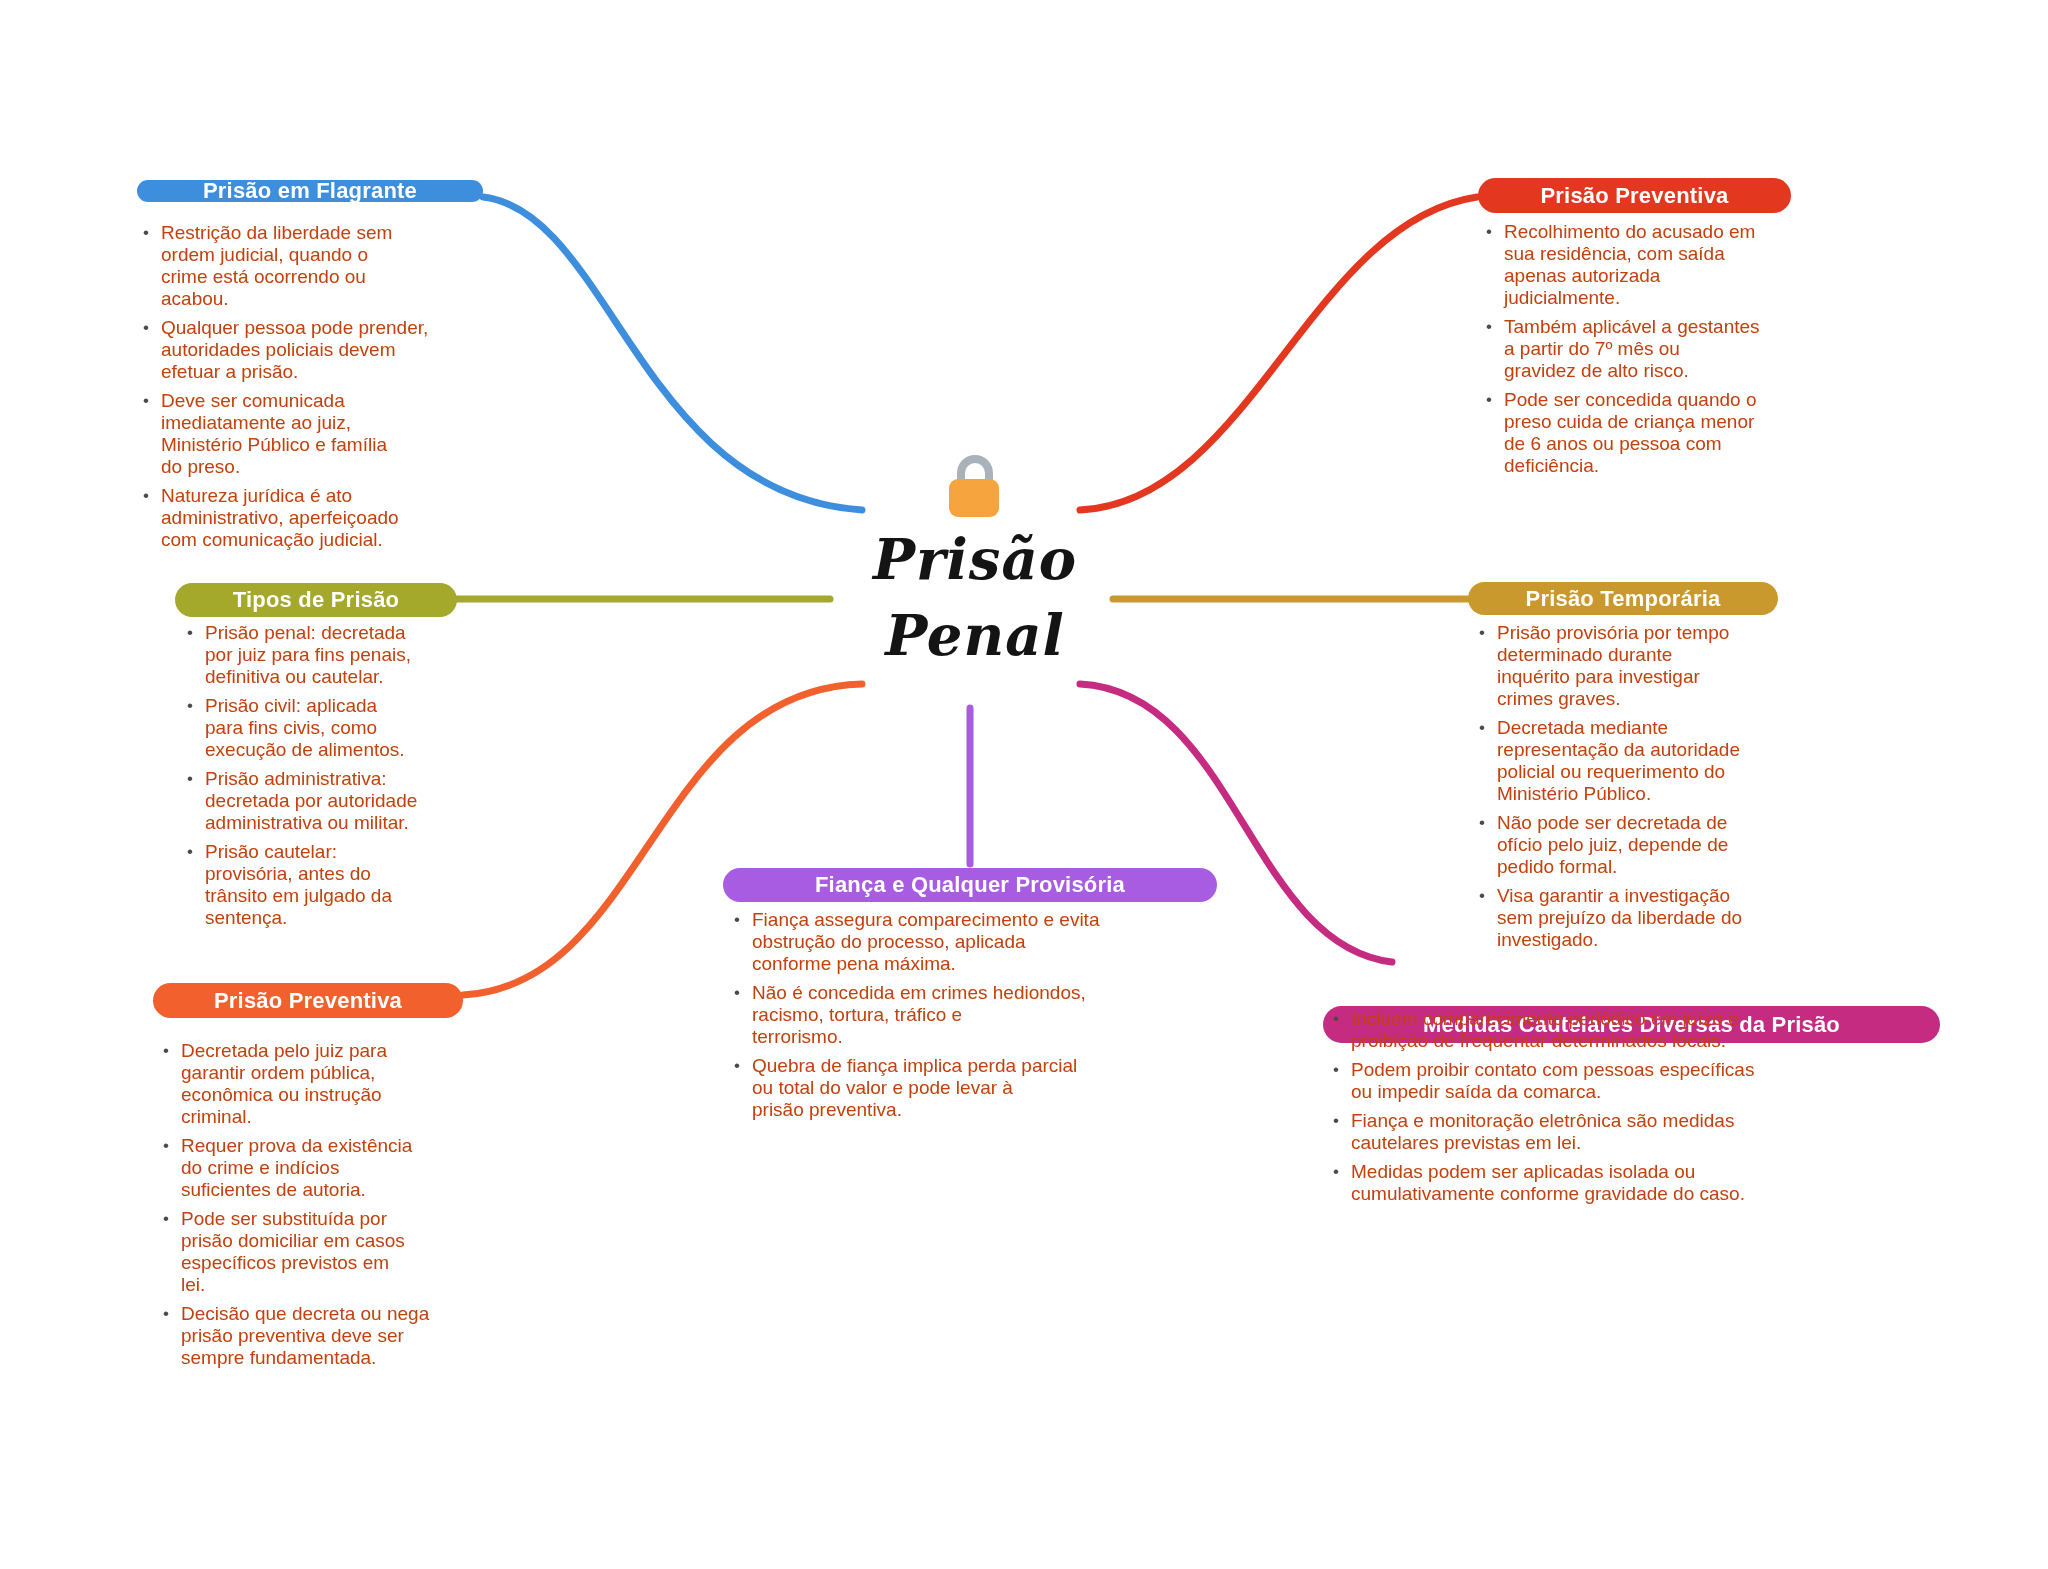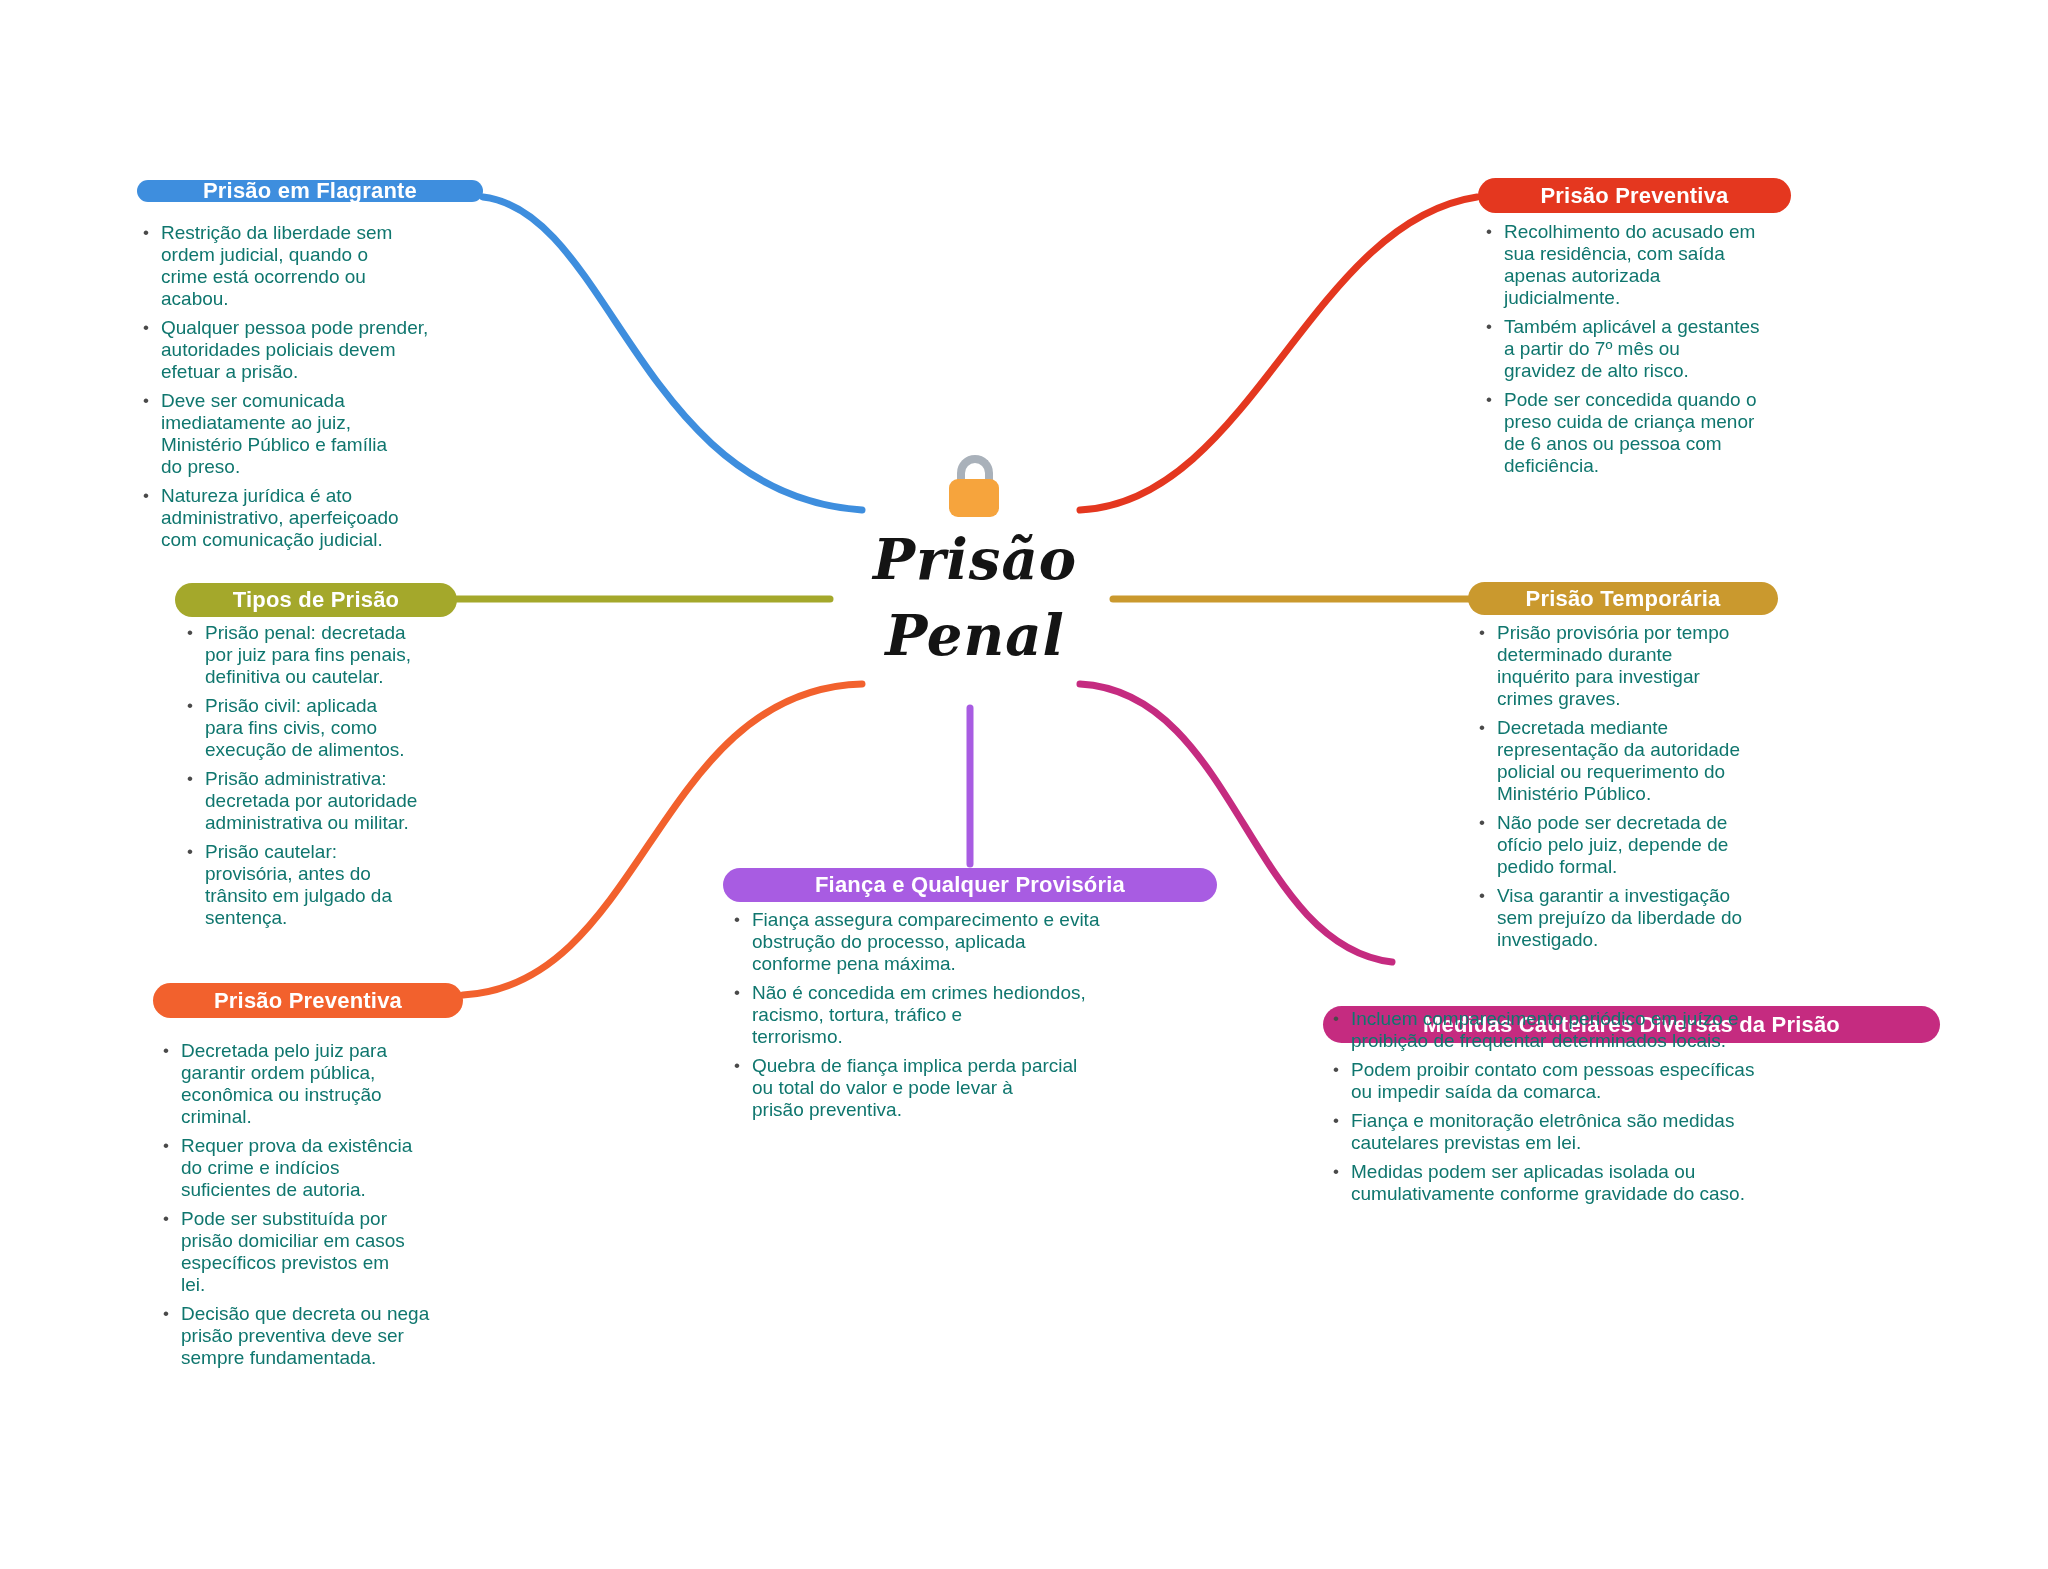--- a/index.html
+++ b/index.html
@@ -28,21 +28,21 @@
 
   
   .pill{
     position:absolute;border-radius:20px;color:#ffffff;font-weight:700;font-size:22px;
     display:flex;align-items:center;justify-content:center;text-align:center;
     letter-spacing:0.2px;white-space:nowrap;
   }
   
   ul.bullets{
     position:absolute;margin:0;padding:0;list-style:none;
-    color:#0f766e;font-size:19px;line-height:22px;
+    color:#c2410c;font-size:19px;line-height:22px;
   }
   ul.bullets li{
     position:relative;padding-left:21px;margin-bottom:7px;white-space:pre-line;
   }
   ul.bullets li::before{
     content:"\2022";position:absolute;left:3px;top:0;color:#4a4a4a;font-size:17px;
   }
 
   
   .pill-flagrante {left:137px;top:180px;width:346px;height:22px;}

